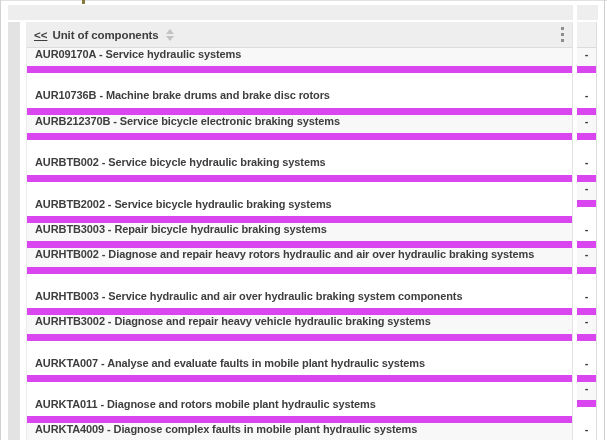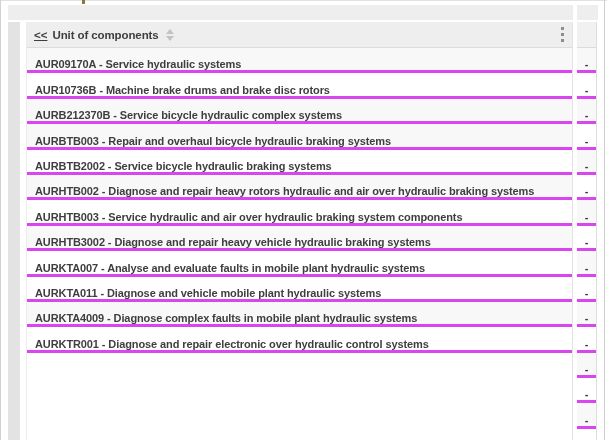--- a/index.html
+++ b/index.html
@@ -38,26 +38,26 @@
   .title{letter-spacing:-0.1px;white-space:nowrap;}
   .sorter{display:inline-flex;flex-direction:column;gap:2px;margin-left:7px;}
   .tri{width:0;height:0;border-left:4px solid transparent;border-right:4px solid transparent;}
   .tri.up{border-bottom:5px solid #c3c3c3;}
   .tri.down{border-top:5px solid #c3c3c3;}
   .spacer{flex:1;}
   .kebab{display:inline-flex;flex-direction:column;gap:3px;align-items:center;cursor:pointer;padding:2px;}
   .kebab i{width:3px;height:3px;background:#8d8d8d;display:block;}
 
   .row{
-    height:25.4px;box-sizing:border-box;border-bottom:3px solid #d946ef;
-    display:flex;align-items:flex-end;padding:0 8px;font-size:11px;letter-spacing:-0.1px;
+    height:25.4px;box-sizing:border-box;border-bottom:7px solid #d946ef;
+    display:flex;align-items:flex-start;padding:0 8px;font-size:11px;letter-spacing:-0.1px;
     white-space:nowrap;overflow:hidden;
   }
   .row.odd{background:#f8f8f8;}
-  .row.even{background:#ffffff;}
+  .row.even{background:#ffffff;margin-top:16px;}
   .val-row{justify-content:center;padding:0;}
 </style>
 </head>
 <body>
 
 <div class="stage">
   <div class="frame-top"></div>
   <div class="frame-left"></div>
   <div class="frame-right"></div>
   <div class="artifact"></div>
@@ -82,42 +82,45 @@
         </span>
     </div>
     <div class="rows" id="unit-rows">
         <div class="row odd">
     <span>AUR09170A - Service hydraulic systems</span>
   </div>
         <div class="row even">
     <span>AUR10736B - Machine brake drums and brake disc rotors</span>
   </div>
         <div class="row odd">
-    <span>AURB212370B - Service bicycle hydraulic complex systems</span>
+    <span>AURB212370B - Service bicycle electronic braking systems</span>
   </div>
-        <div class="row odd">
-    <span>AURBTB003 - Repair and overhaul bicycle hydraulic braking systems</span>
+        <div class="row even">
+    <span>AURBTB002 - Service bicycle hydraulic braking systems</span>
   </div>
         <div class="row even">
     <span>AURBTB2002 - Service bicycle hydraulic braking systems</span>
+  </div>
+        <div class="row odd">
+    <span>AURBTB3003 - Repair bicycle hydraulic braking systems</span>
   </div>
         <div class="row odd">
     <span>AURHTB002 - Diagnose and repair heavy rotors hydraulic and air over hydraulic braking systems</span>
   </div>
         <div class="row even">
     <span>AURHTB003 - Service hydraulic and air over hydraulic braking system components</span>
   </div>
         <div class="row odd">
     <span>AURHTB3002 - Diagnose and repair heavy vehicle hydraulic braking systems</span>
   </div>
         <div class="row even">
     <span>AURKTA007 - Analyse and evaluate faults in mobile plant hydraulic systems</span>
   </div>
         <div class="row even">
-    <span>AURKTA011 - Diagnose and vehicle mobile plant hydraulic systems</span>
+    <span>AURKTA011 - Diagnose and rotors mobile plant hydraulic systems</span>
   </div>
         <div class="row odd">
     <span>AURKTA4009 - Diagnose complex faults in mobile plant hydraulic systems</span>
   </div>
         <div class="row even">
     <span>AURKTR001 - Diagnose and repair electronic over hydraulic control systems</span>
   </div>
       </div>
   </div>
 

